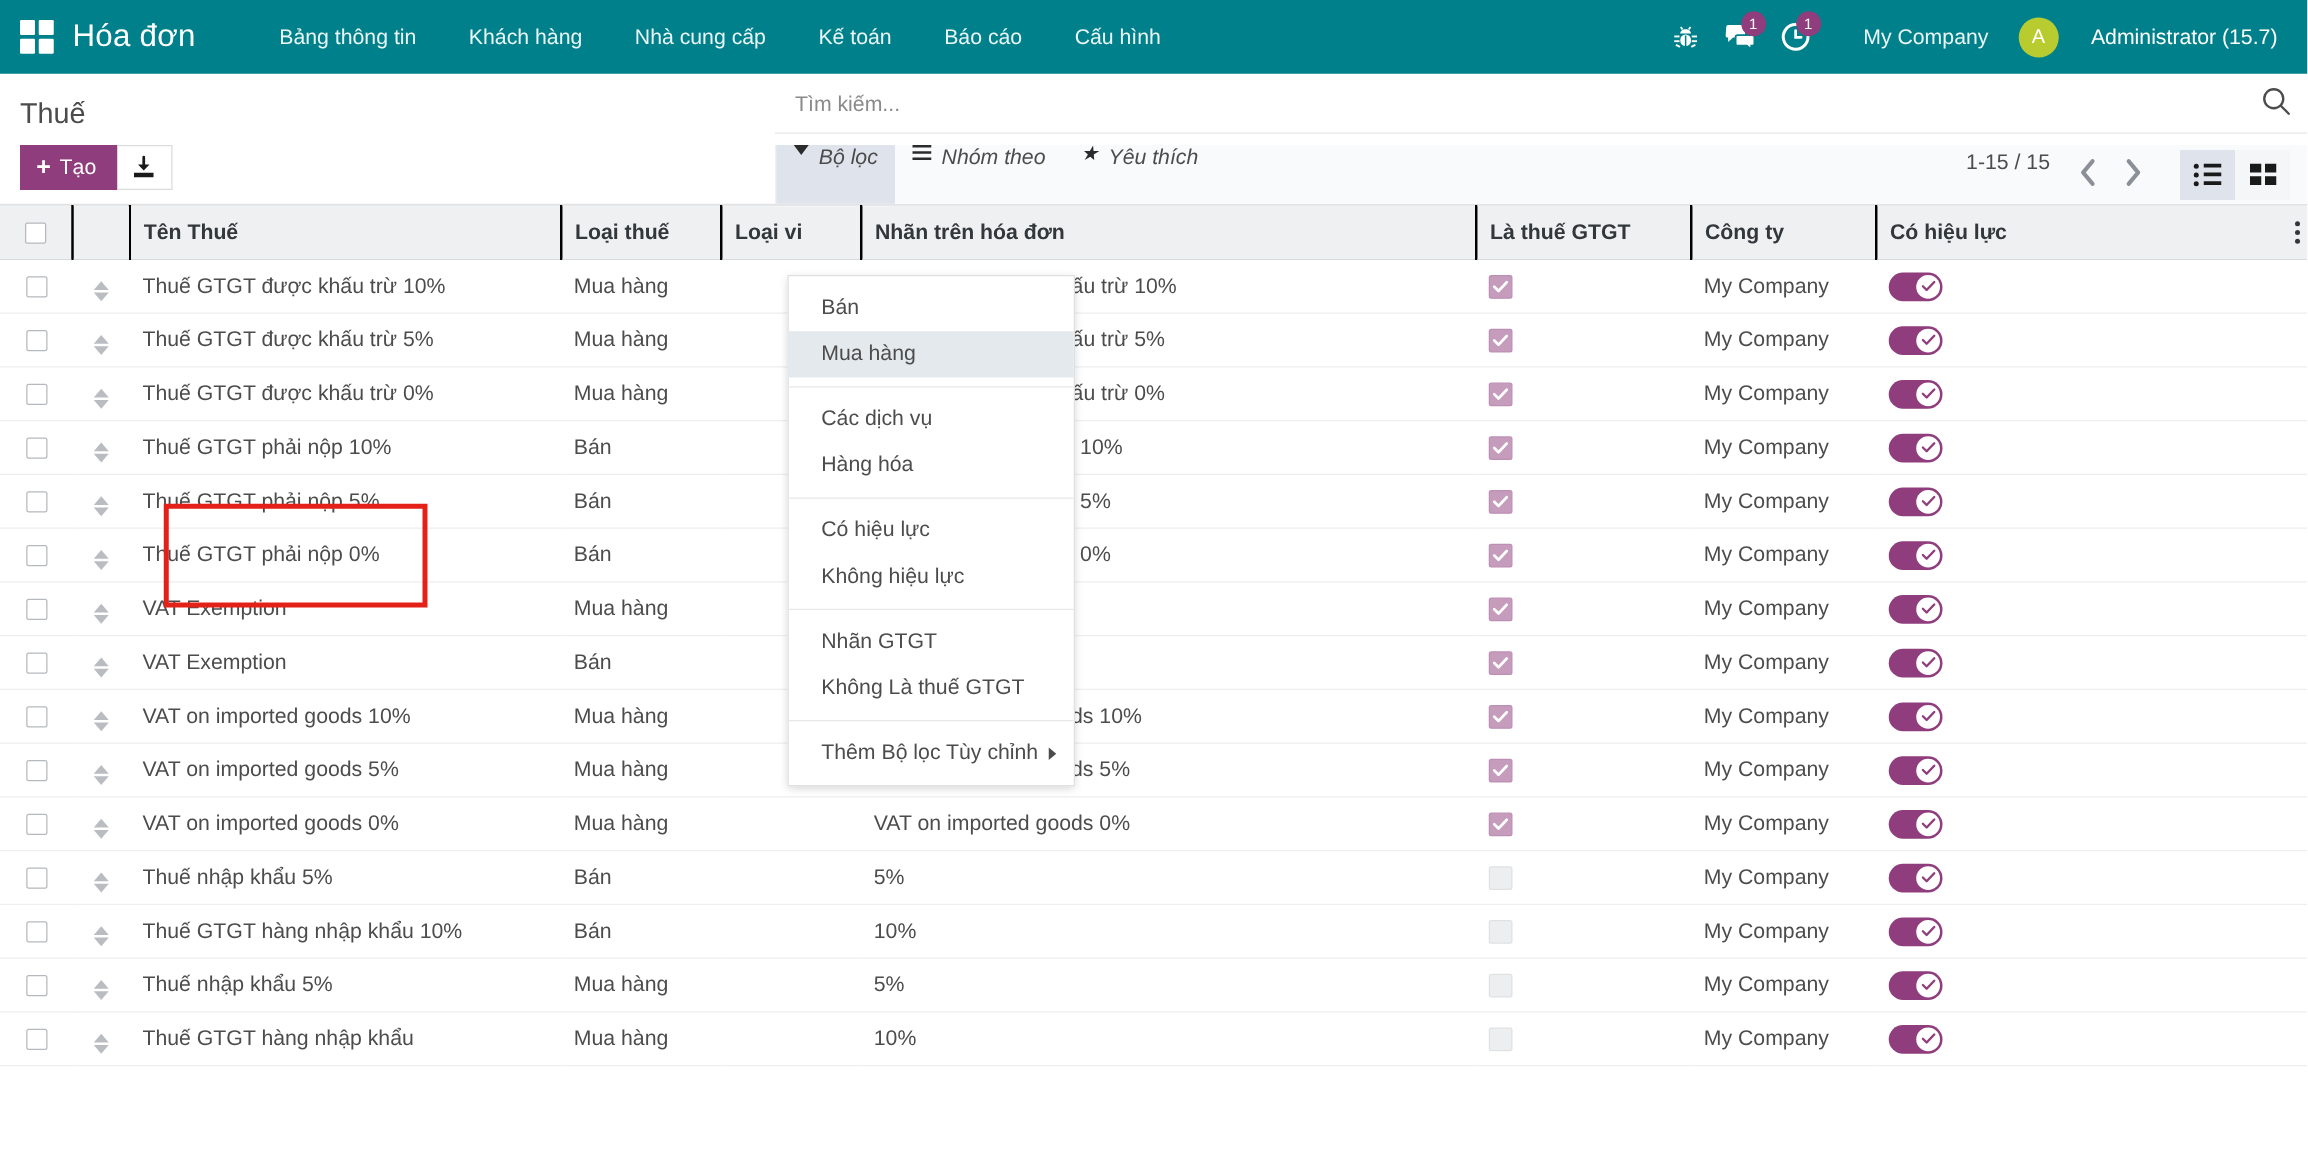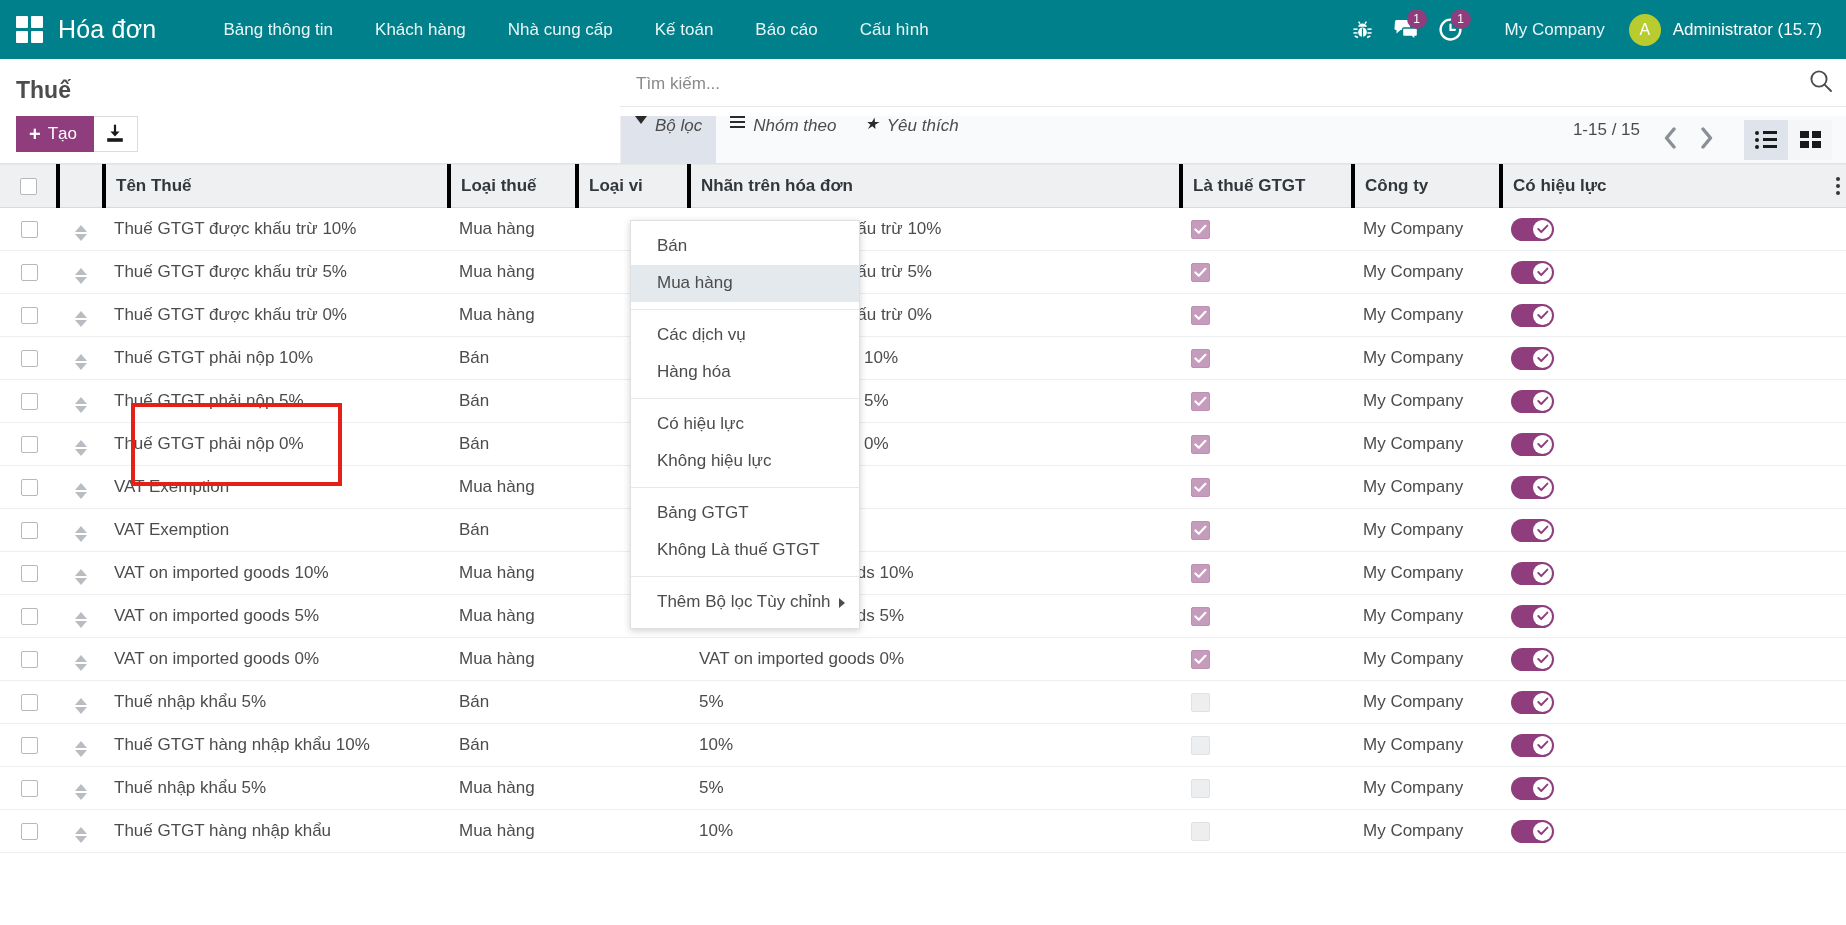--- a/index.html
+++ b/index.html
@@ -91,21 +91,21 @@
     cursor: pointer;
   }
   .avatar {
     width: 32px; height: 32px;
     border-radius: 50%;
     background: #b9cc2f;
     color: #ffffff;
     font-size: 16px;
     display: flex; align-items: center; justify-content: center;
   }
-  .user-name { font-size: 17px; white-space: nowrap; color: #ffffff; }
+  .user-name { font-size: 17px; white-space: nowrap; color: #ffffff; margin-left: 14px; }
 
   
   .control-panel {
     position: relative;
     background: #ffffff;
     border-bottom: 1px solid #e3e3e3;
   }
   .cp-row-1 {
     display: flex;
     align-items: flex-start;
@@ -113,21 +113,21 @@
   }
   .breadcrumb-zone {
     width: 620px;
     flex: 0 0 620px;
     padding: 18px 0 0 16px;
   }
   .page-title {
     font-size: 23px;
     color: #4c4c4c;
     line-height: 26px;
-    font-weight: 700;
+    font-weight: 400;
   }
   .searchview-zone {
     flex: 1 1 auto;
     padding-top: 14px;
     position: relative;
   }
   .search-input-wrap {
     display: flex; align-items: center;
     border-bottom: 1px solid #e8e8e8;
     padding: 0 4px 11px 14px;
@@ -308,21 +308,21 @@
     border-top: 1px solid #e6e8ea;
     font-size: 17px;
     font-weight: 700;
     color: #32373b;
     text-align: left;
     padding: 9px 10px 10px 10px;
     height: 43px;
     white-space: nowrap;
     position: relative;
   }
-  table.olist thead th + th { border-left: 4px solid #000000; }
+  table.olist thead th + th { border-left: 2px solid #000000; }
   table.olist tbody td {
     font-size: 17px;
     color: #4c4c4c;
     padding: 9px 10px;
     border-bottom: 1px solid #eceef0;
     height: 38px;
     white-space: nowrap;
     overflow: hidden;
     text-overflow: ellipsis;
   }
@@ -555,21 +555,21 @@
   <div class="filter-menu">
     <div class="menu-item">Bán</div>
     <div class="menu-item selected">Mua hàng</div>
     <div class="menu-sep"></div>
     <div class="menu-item">Các dịch vụ</div>
     <div class="menu-item">Hàng hóa</div>
     <div class="menu-sep"></div>
     <div class="menu-item">Có hiệu lực</div>
     <div class="menu-item">Không hiệu lực</div>
     <div class="menu-sep"></div>
-    <div class="menu-item">Bảng GTGT</div>
+    <div class="menu-item">Nhãn GTGT</div>
     <div class="menu-item">Không Là thuế GTGT</div>
     <div class="menu-sep"></div>
     <div class="menu-item">
       <span>Thêm Bộ lọc Tùy chỉnh</span>
       <span class="arrow-right"></span>
     </div>
   </div>
 
   <div class="highlight-box"></div>
 </div>

